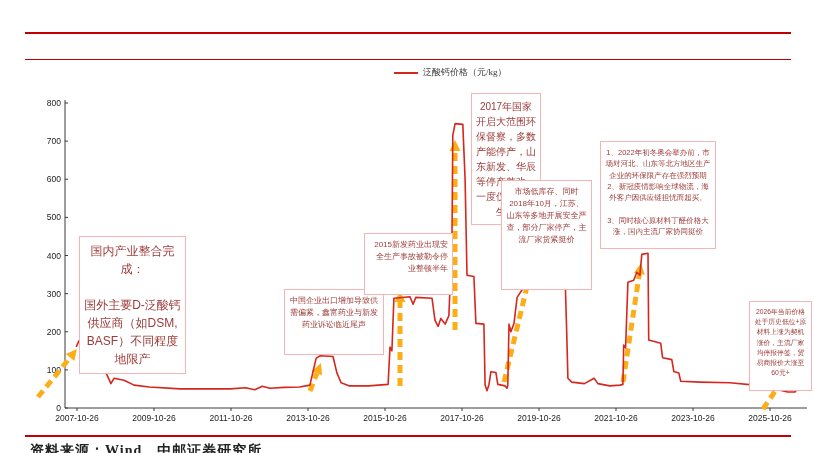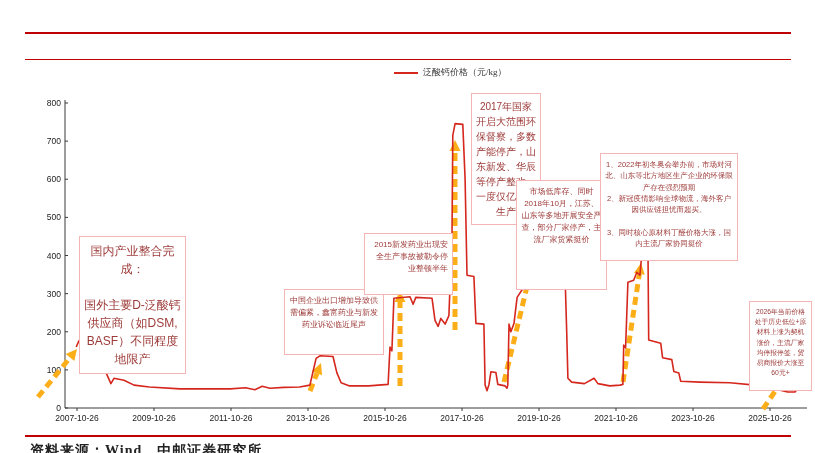--- a/index.html
+++ b/index.html
@@ -91,22 +91,22 @@
       <polyline points="76.2,347.0 78.9,340.9 82.8,350.1 87.8,345.5 95.1,351.6 105.1,370.6 110.9,383.6 114.0,378.3 124.0,380.2 134.0,385.1 149.4,387.0 180.2,388.9 230.2,388.9 245.6,387.8 254.9,389.7 262.2,386.3 269.9,388.2 284.1,387.4 299.5,387.0 309.9,385.1 313.0,371.8 316.1,358.4 319.9,355.8 333.0,356.5 336.9,372.9 341.1,382.8 349.6,385.9 368.8,385.9 388.1,384.4 390.0,347.0 391.9,350.8 393.9,298.2 410.0,296.7 413.1,304.3 415.8,297.4 432.0,298.2 435.0,320.3 438.1,326.4 440.8,318.4 445.1,324.1 448.9,315.7 452.0,236.4 452.8,135.4 455.1,123.6 462.8,124.4 465.1,179.3 467.0,275.3 473.9,276.5 475.9,323.4 483.9,324.1 485.1,385.1 487.0,390.8 489.0,384.4 490.9,371.8 495.9,372.5 497.8,384.4 505.1,385.9 507.0,388.2 507.8,385.1 509.0,324.1 510.9,331.8 514.0,323.4 517.1,297.4 522.1,289.8 527.8,281.4 532.8,270.8 535.9,265.4 539.8,270.0 542.9,276.5 546.7,266.2 564.8,266.9 566.7,331.8 567.9,378.3 571.7,382.1 584.4,383.6 594.1,378.3 597.9,383.6 609.8,385.9 619.9,385.1 622.9,384.4 623.7,345.1 625.6,347.8 627.9,282.2 633.7,280.3 636.8,272.3 639.9,275.3 641.8,254.4 648.0,253.2 648.7,340.1 660.7,343.2 662.6,357.7 671.8,359.6 673.8,371.4 678.8,372.9 680.7,381.3 699.9,382.1 730.0,382.8 755.0,385.1 775.0,388.9 787.7,392.0 795.0,392.0 798.9,387.0 805.0,386.3" fill="none" stroke="#D5271D" stroke-width="1.6" stroke-linejoin="round"></polyline>
     </svg>
 
   <div id="annotations">
       <div class="ann" style="left: 79px; top: 236px; width: 107px; min-height: 96px; font-size: 12px;">国内产业整合完成：
 
 国外主要D-泛酸钙供应商（如DSM, BASF）不同程度地限产</div>
       <div class="ann" style="left: 284px; top: 289px; width: 100px; min-height: 66px; font-size: 8px;">中国企业出口增加导致供需偏紧，鑫富药业与新发药业诉讼临近尾声</div>
       <div class="ann" style="left: 364px; top: 233px; width: 89px; min-height: 62px; font-size: 8px; text-align: right;">2015新发药业出现安全生产事故被勒令停业整顿半年</div>
       <div class="ann" style="left: 471px; top: 93px; width: 70px; min-height: 103px; font-size: 10px;">2017年国家开启大范围环保督察，多数产能停产，山东新发、华辰等停产整改，一度仅亿帆可生产</div>
-      <div class="ann" style="left: 516px; top: 180px; width: 91px; min-height: 110px; font-size: 8px;">市场低库存、同时2018年10月，江苏、山东等多地开展安全严查，部分厂家停产，主流厂家货紧挺价</div>
-      <div class="ann" style="left: 600px; top: 141px; width: 138px; min-height: 108px; font-size: 7.5px; margin-top: 12px;">1、2022年初冬奥会举办前，市场对河北、山东等北方地区生产企业的环保限产存在强烈预期
+      <div class="ann" style="left: 501px; top: 180px; width: 91px; min-height: 110px; font-size: 8px;">市场低库存、同时2018年10月，江苏、山东等多地开展安全严查，部分厂家停产，主流厂家货紧挺价</div>
+      <div class="ann" style="left: 600px; top: 141px; width: 116px; min-height: 108px; font-size: 7.5px;">1、2022年初冬奥会举办前，市场对河北、山东等北方地区生产企业的环保限产存在强烈预期
 2、新冠疫情影响全球物流，海外客户因供应链担忧而超买。
 
 3、同时核心原材料丁醛价格大涨，国内主流厂家协同挺价</div>
       <div class="ann" style="left: 749px; top: 301px; width: 63px; min-height: 90px; font-size: 6.8px;">2026年当前价格处于历史低位+原材料上涨为契机涨价，主流厂家均停报停签，贸易商报价大涨至60元+</div>
     </div>
 
   <div class="rule rule-bottom"></div>
   <div class="source">资料来源：Wind，中邮证券研究所</div>
 </div>
 

